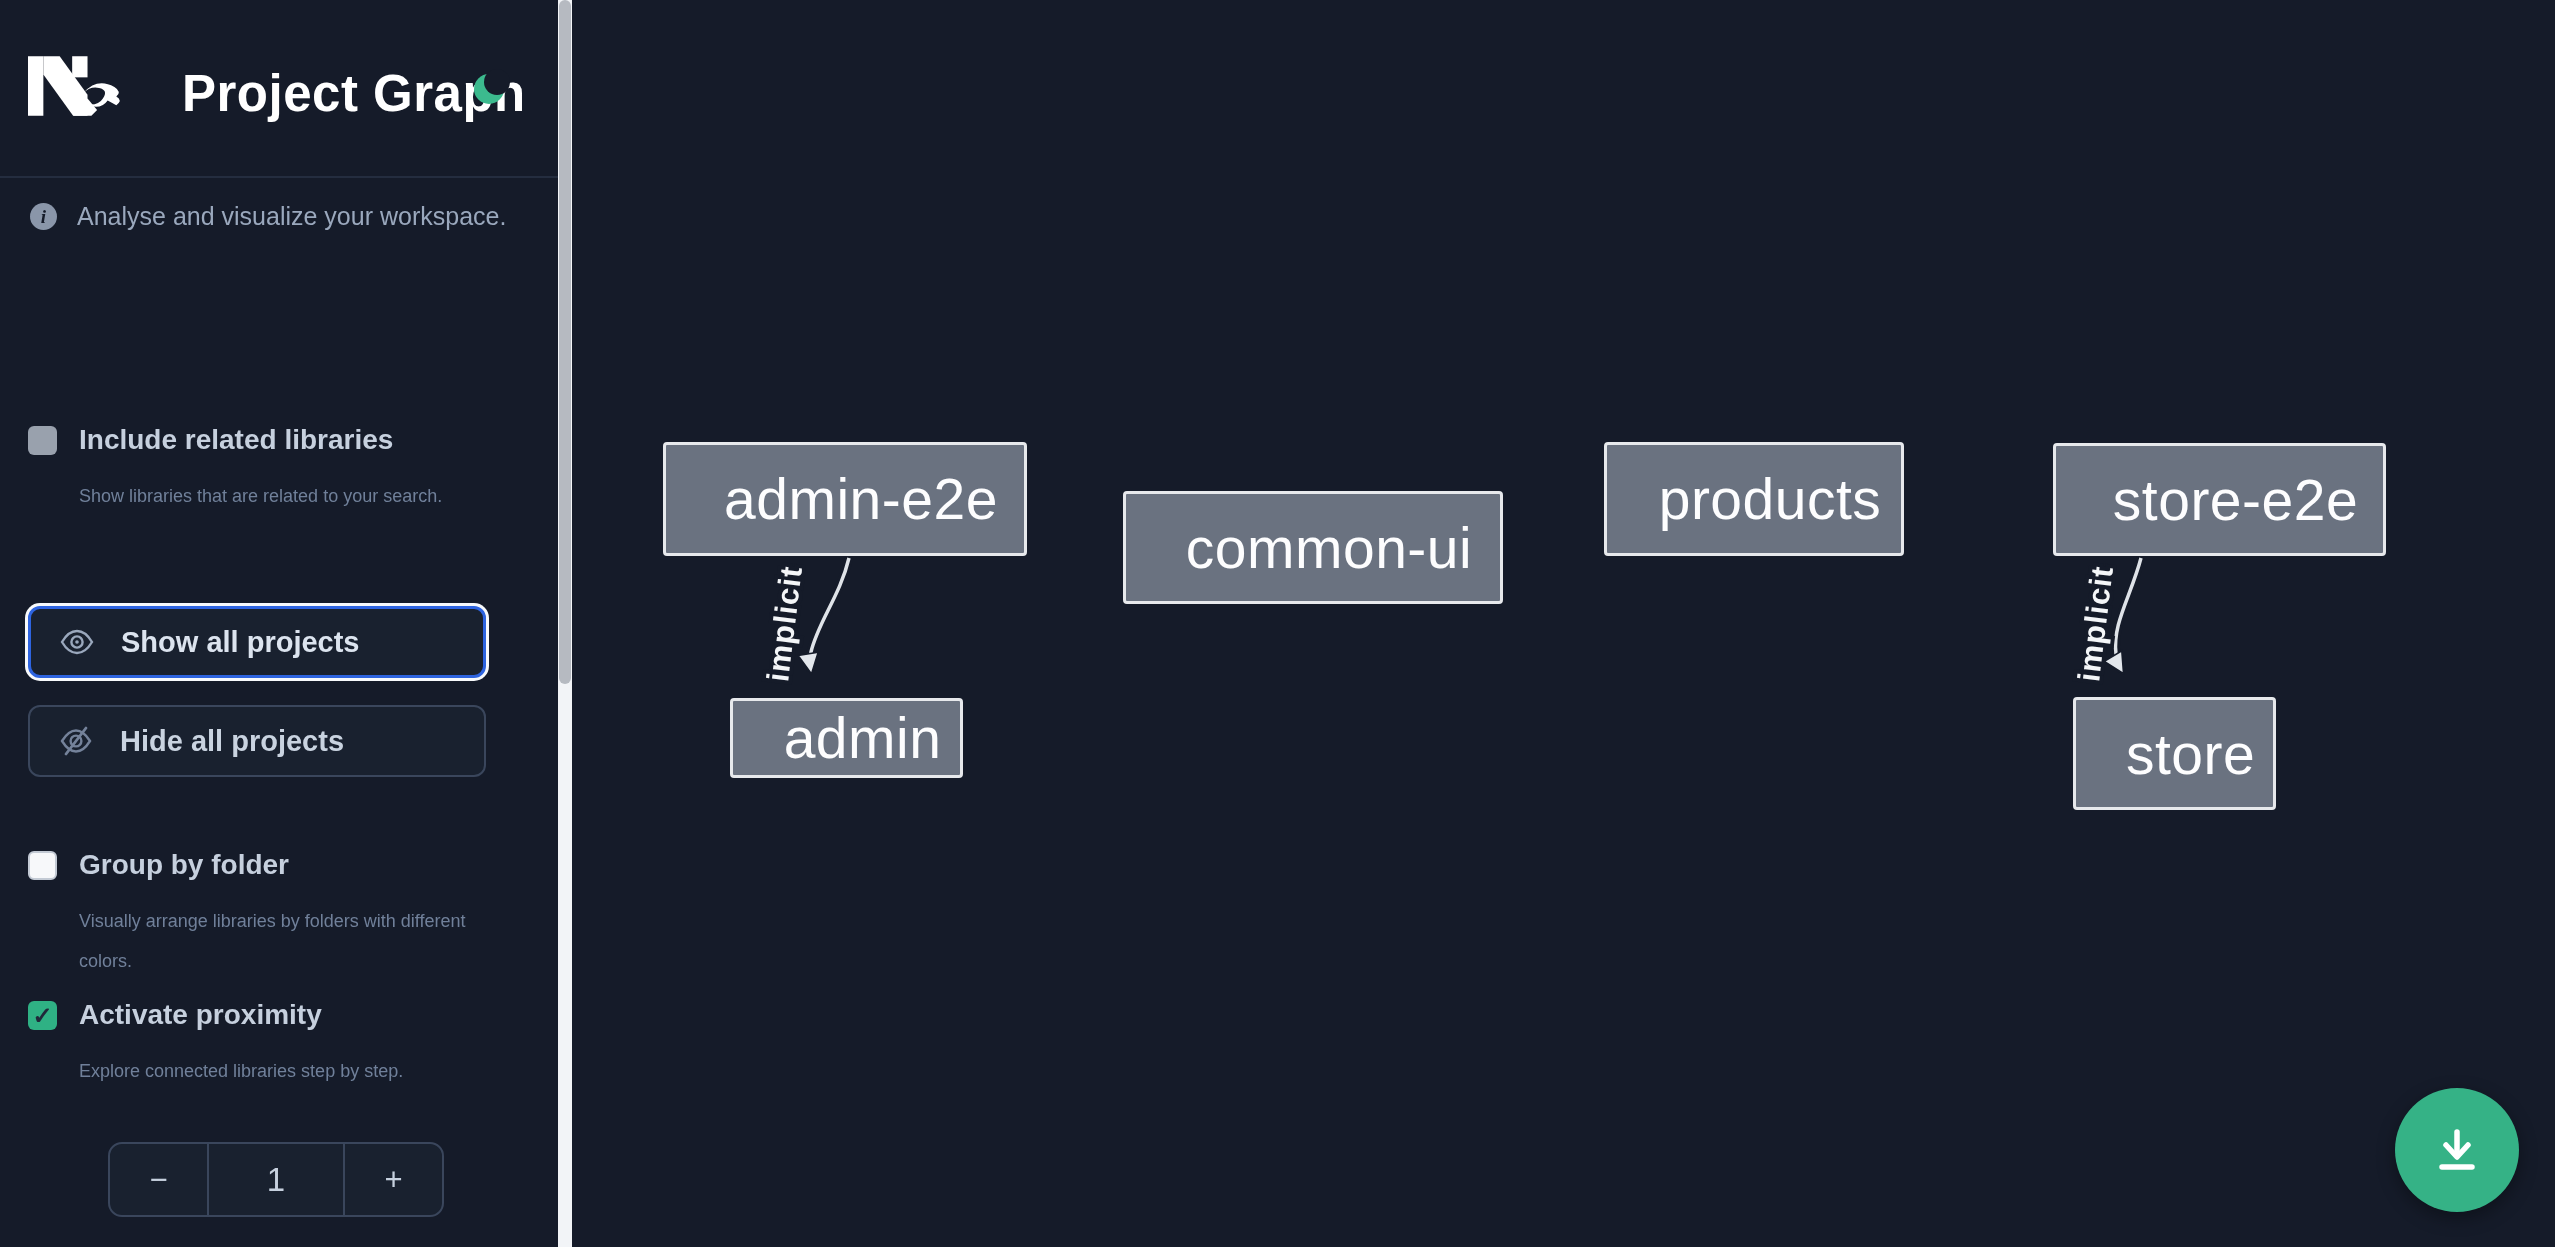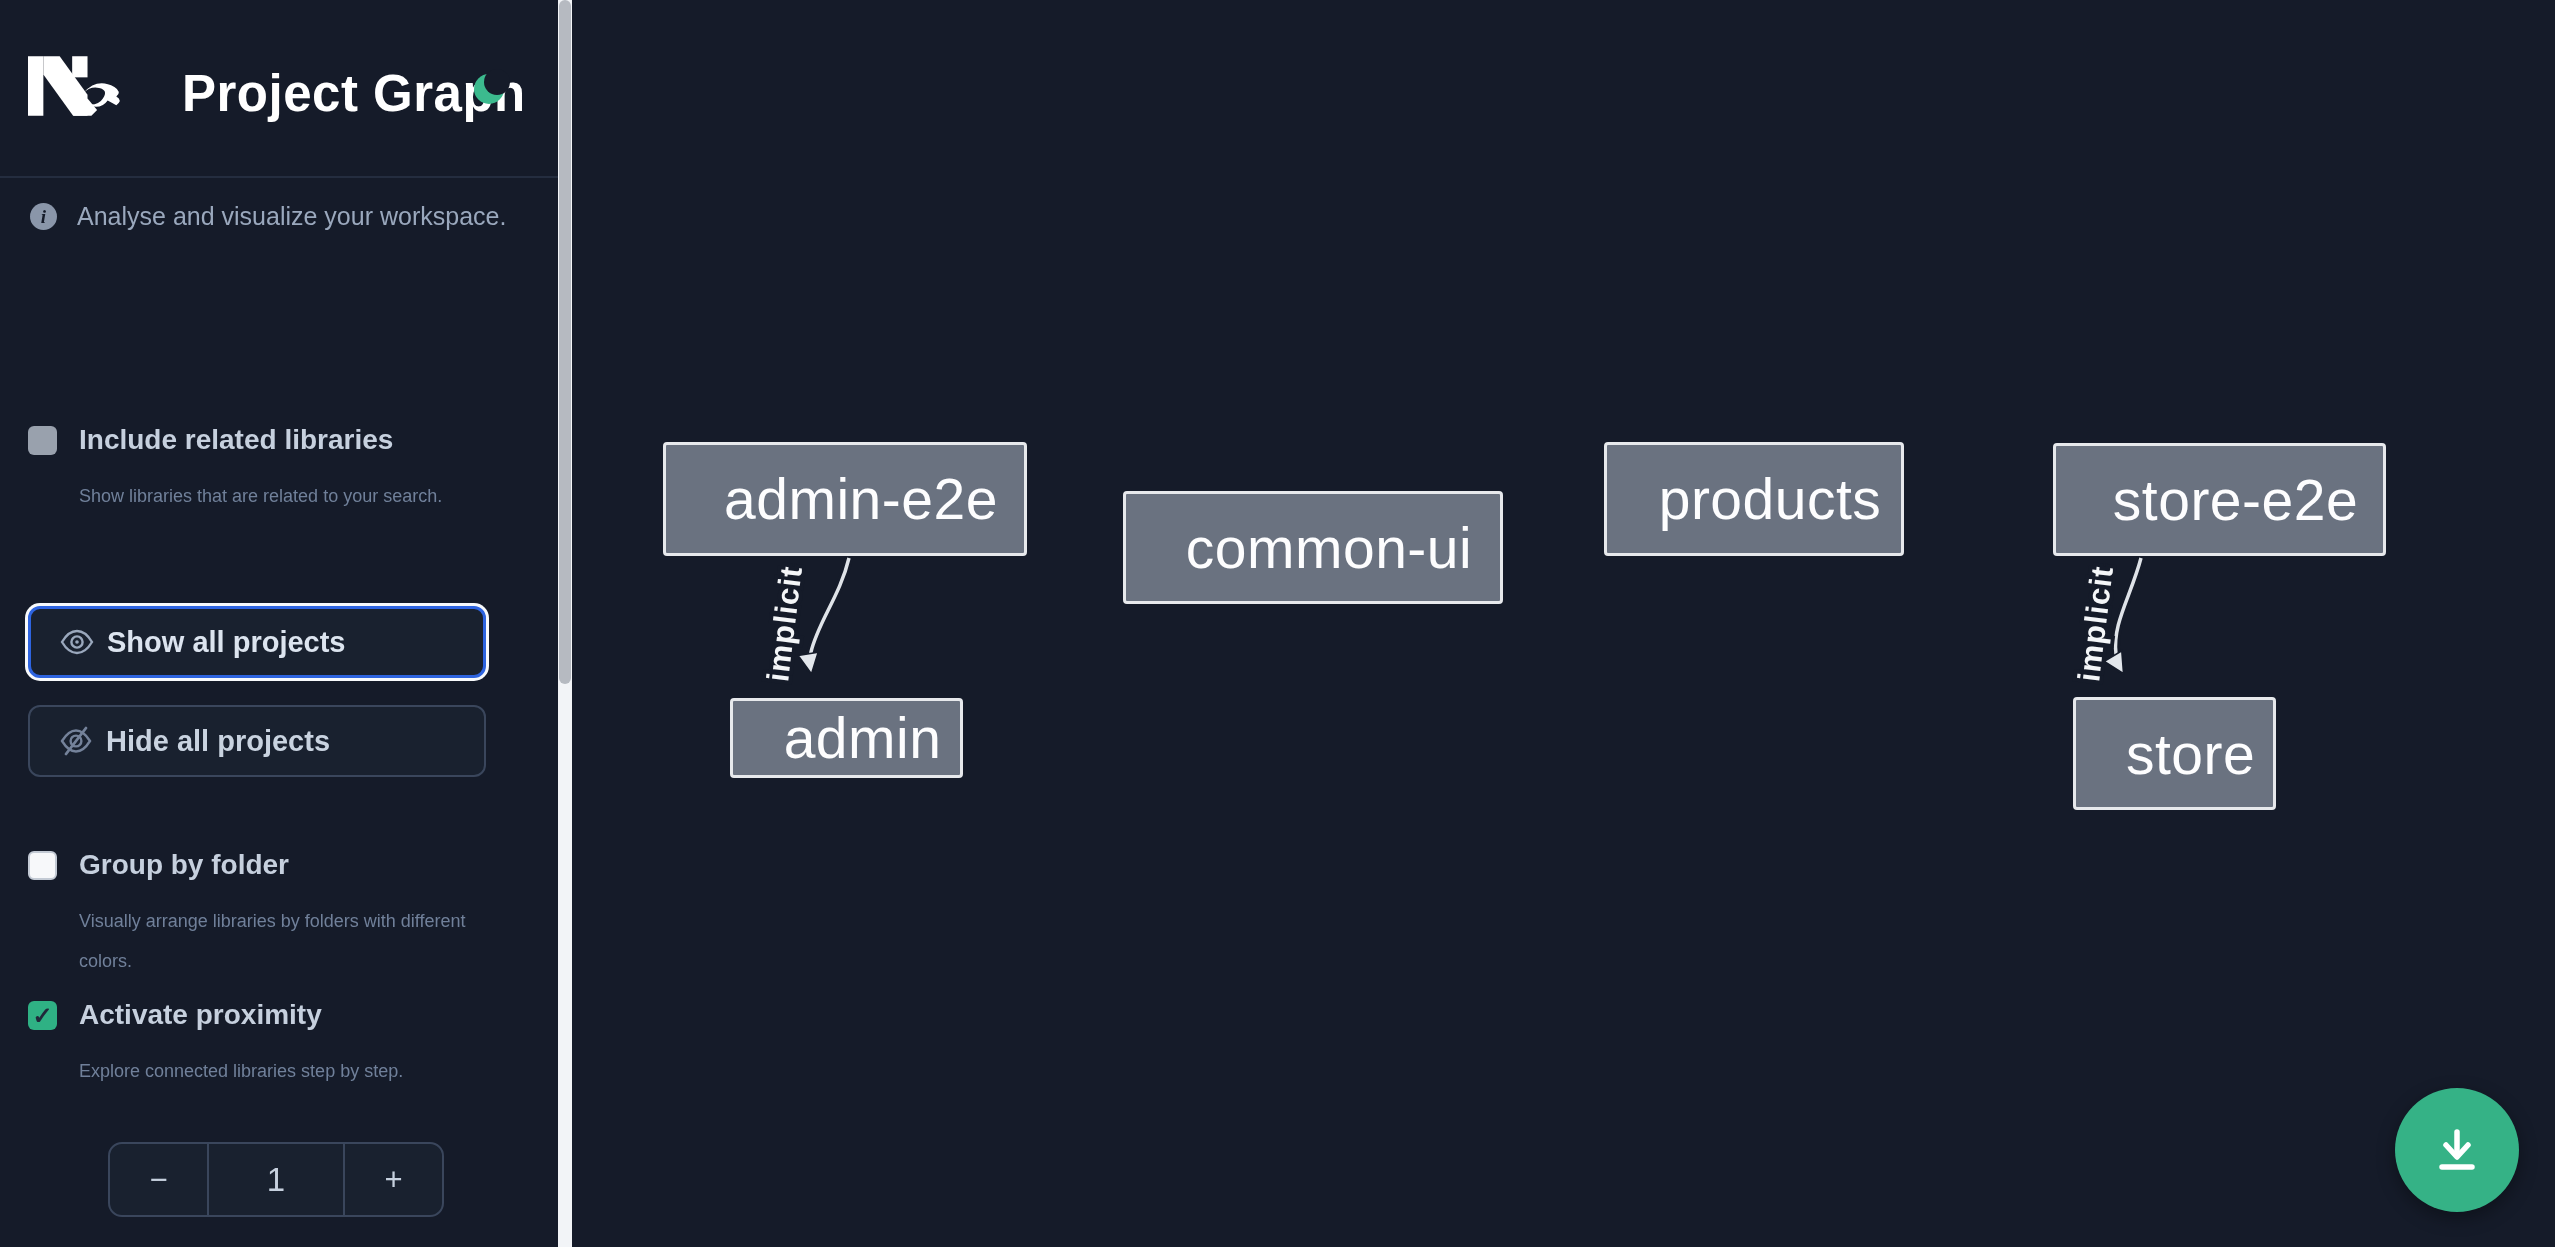--- a/index.html
+++ b/index.html
@@ -59,21 +59,21 @@
   .checkbox.gray  { background:#99a1ad; }
   .checkbox.white { background:#f7f8fa; border:2px solid #c3cad4; }
   .checkbox.green { background:#2fb184; }
   .checkbox .check-glyph { color:#20293a; font-size:24px; font-weight:700; line-height:1; }
   .option-title { font-size:28px; font-weight:700; color:#c6d0de; line-height:32px; }
   .option-desc  { font-size:18px; color:#70809a; line-height:40px; max-width:428px; margin-top:20px; }
 
   .action-button {
     position:absolute; left:28px; width:458px; height:72px;
     background:#19212f; border:2px solid #3a465c; border-radius:12px;
-    display:flex; align-items:center; gap:12px; padding:0 28px;
+    display:flex; align-items:center; gap:26px; padding:0 28px;
     font-size:29px; font-weight:700; color:#c9d3e0; cursor:pointer;
     font-family:"Liberation Sans", sans-serif;
   }
   .action-button.focused {
     border:3px solid #2e64e0;
     box-shadow:0 0 0 3px #f8fafc;
     color:#dce4ef;
   }
 
   .stepper {

